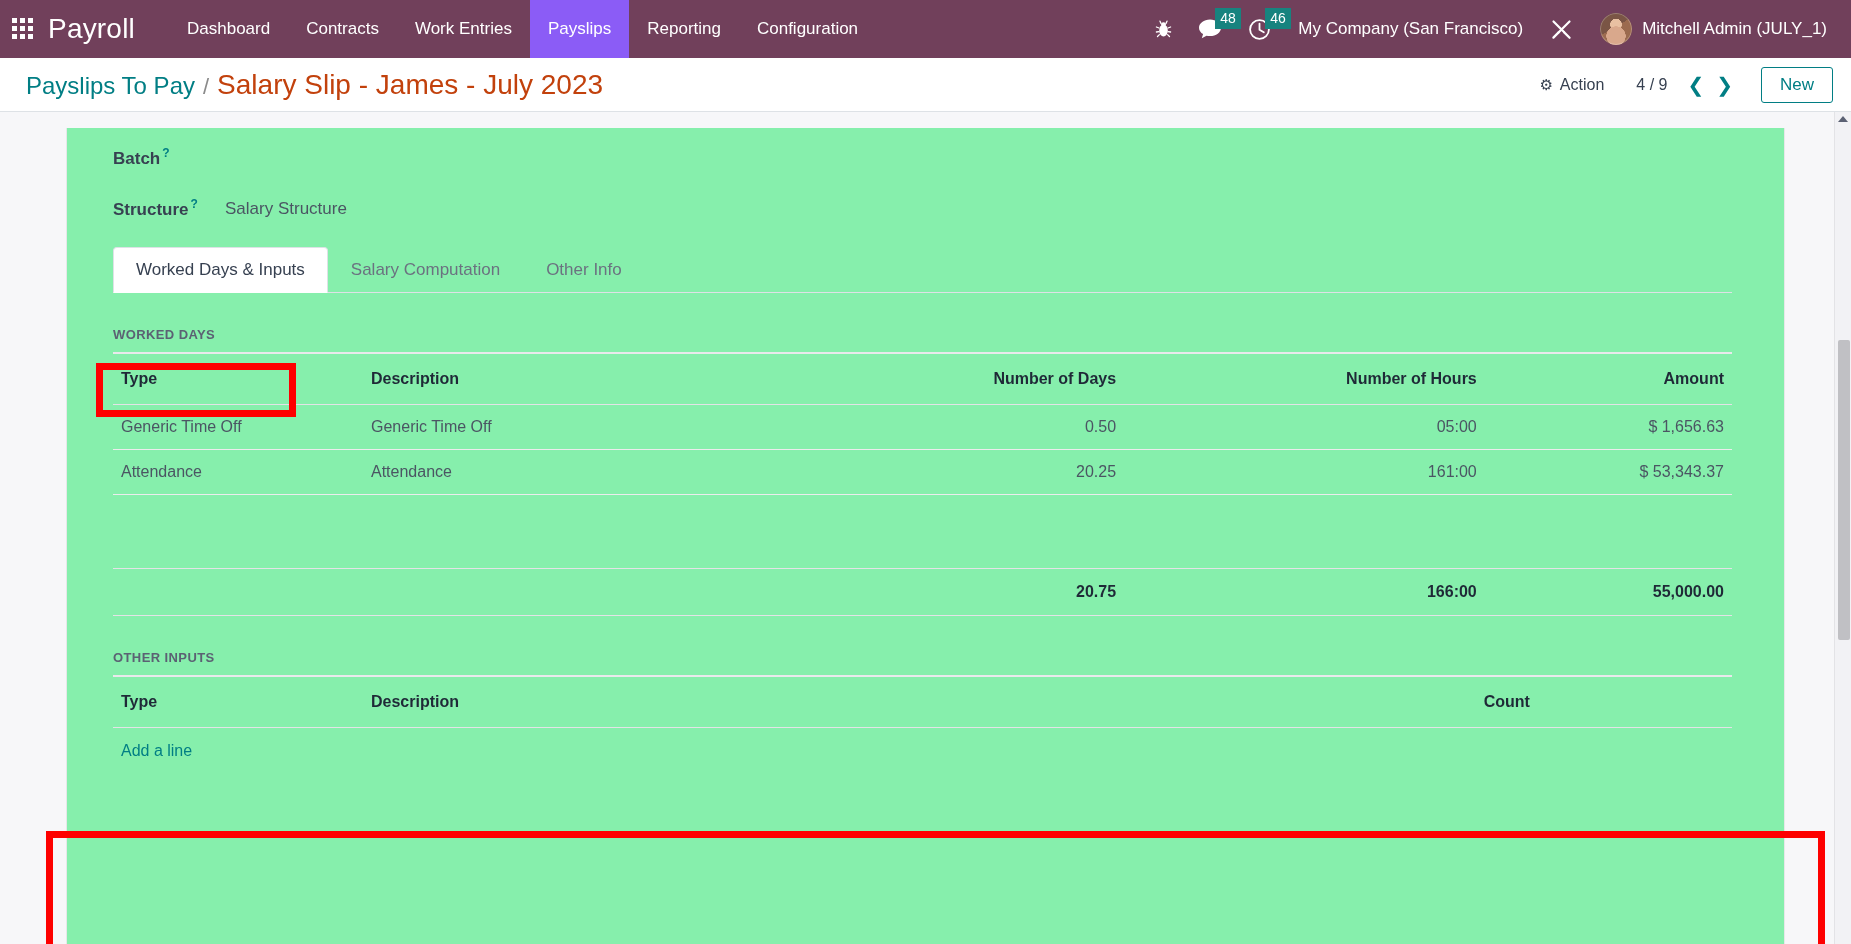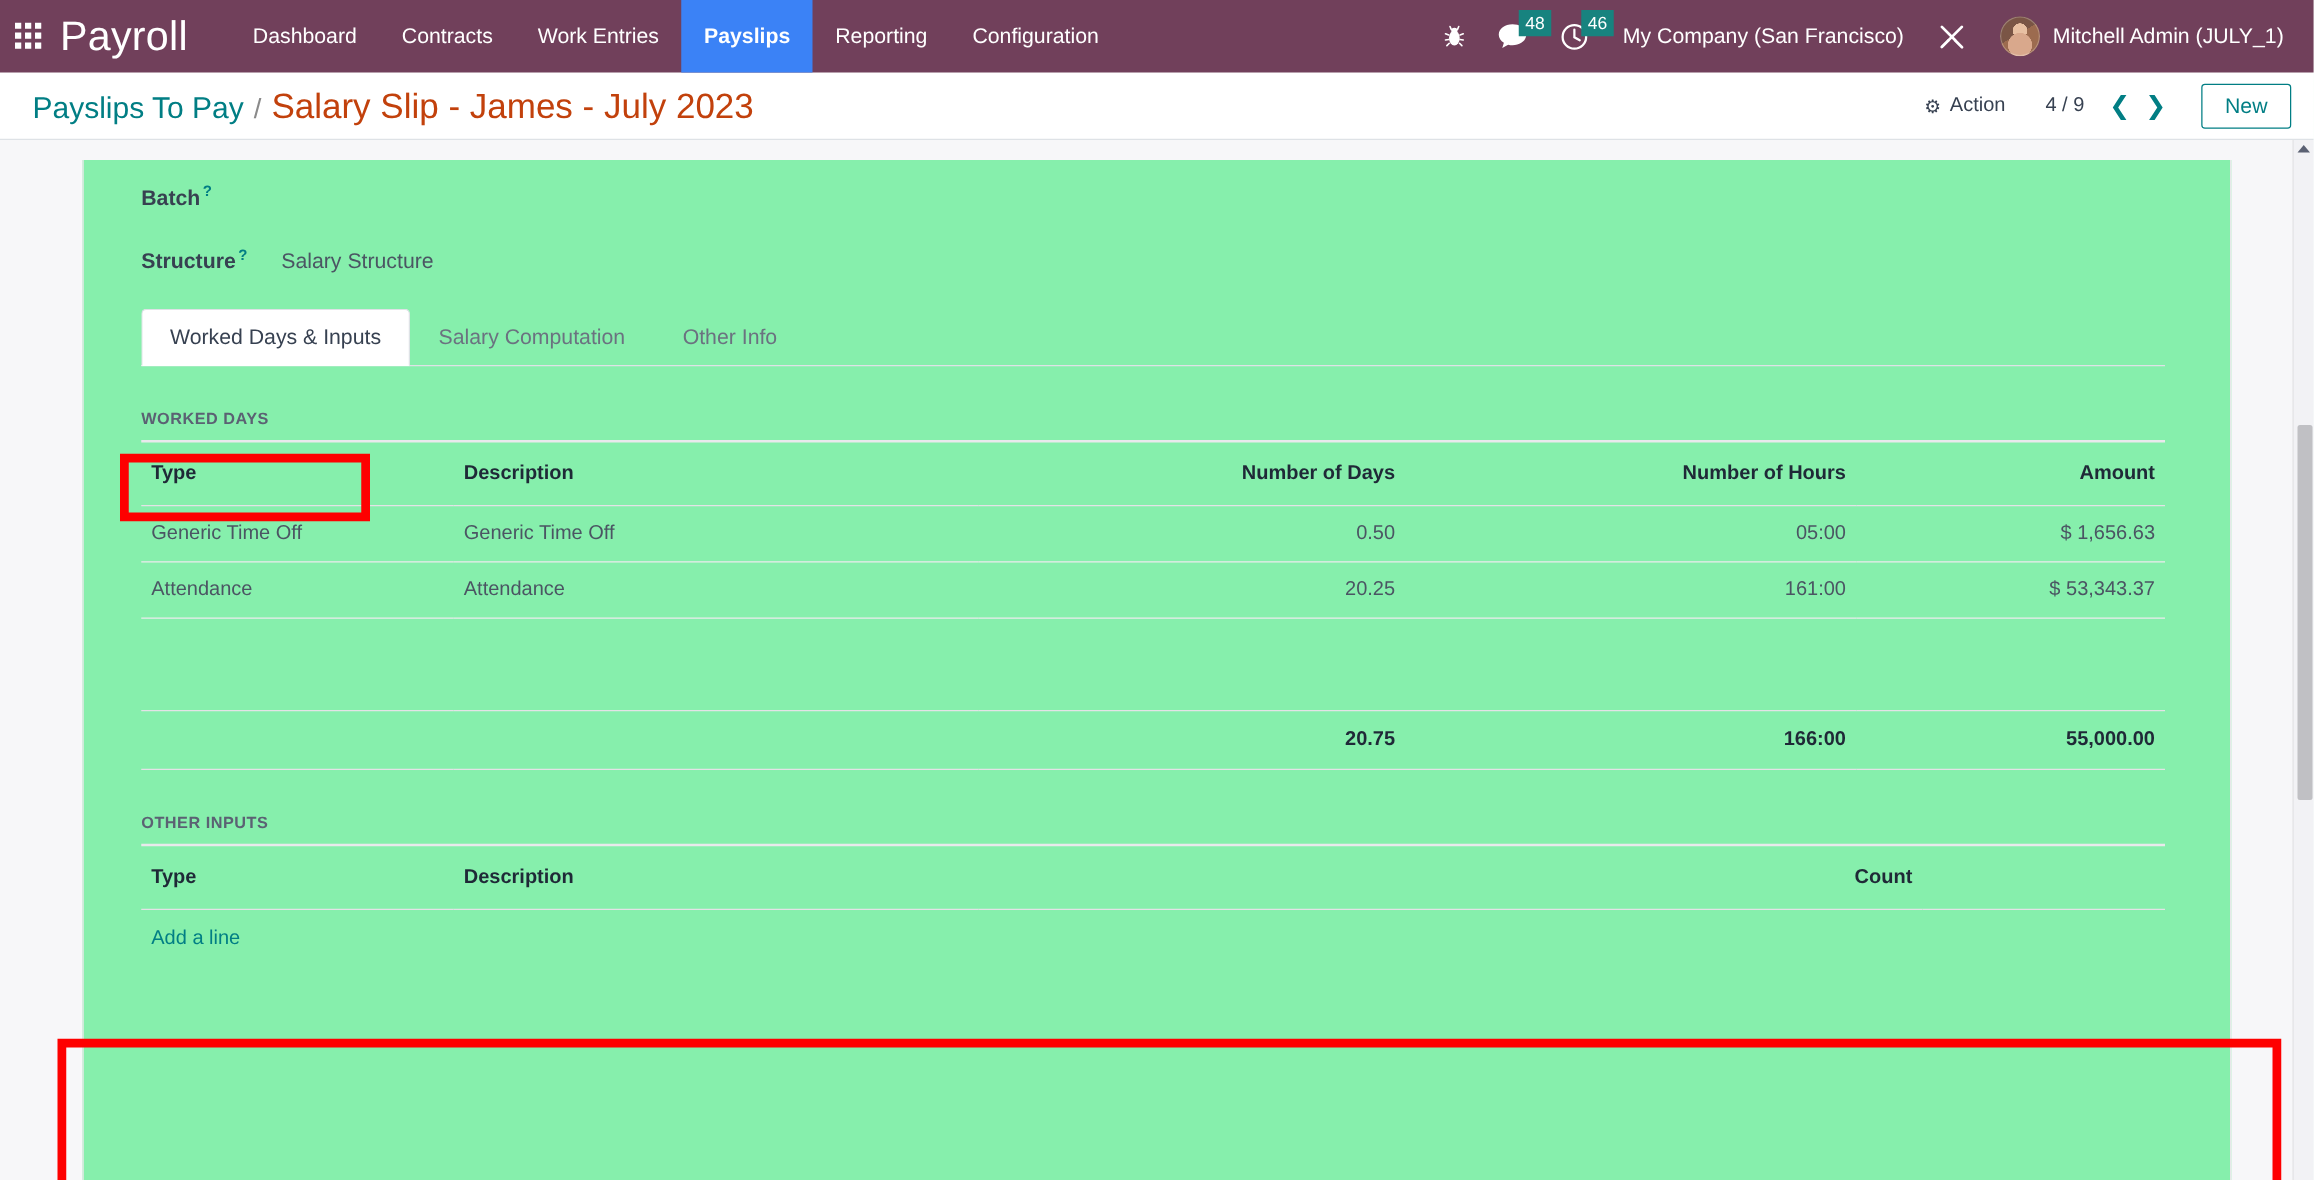--- a/index.html
+++ b/index.html
@@ -20,38 +20,38 @@
     position: relative;
     z-index: 5;
   }
   .apps-grid {
     width: 46px; height: 58px;
     display: flex; align-items: center; justify-content: center;
     cursor: pointer;
   }
   .apps-grid svg { display: block; }
   .brand {
-    font-size: 33px;
+    font-size: 28px;
     font-weight: 400;
     padding: 0 8px 0 2px;
     letter-spacing: .2px;
     white-space: nowrap;
     cursor: pointer;
   }
   .nav-items { display: flex; align-items: center; height: 46px; margin-left: 26px; }
   .nav-item {
     height: 58px;
     display: flex; align-items: center;
     padding: 0 18px;
     font-size: 17px;
     color: #ffffff;
     white-space: nowrap;
     cursor: pointer;
   }
-  .nav-item.active { background: #3b82f6; font-weight: bold; }
+  .nav-item.active { background: #8b5cf6; }
   .nav-right {
     margin-left: auto;
     display: flex;
     align-items: center;
     height: 58px;
     padding-right: 14px;
   }
   .nav-icon {
     position: relative;
     display: flex; align-items: center; justify-content: center;

